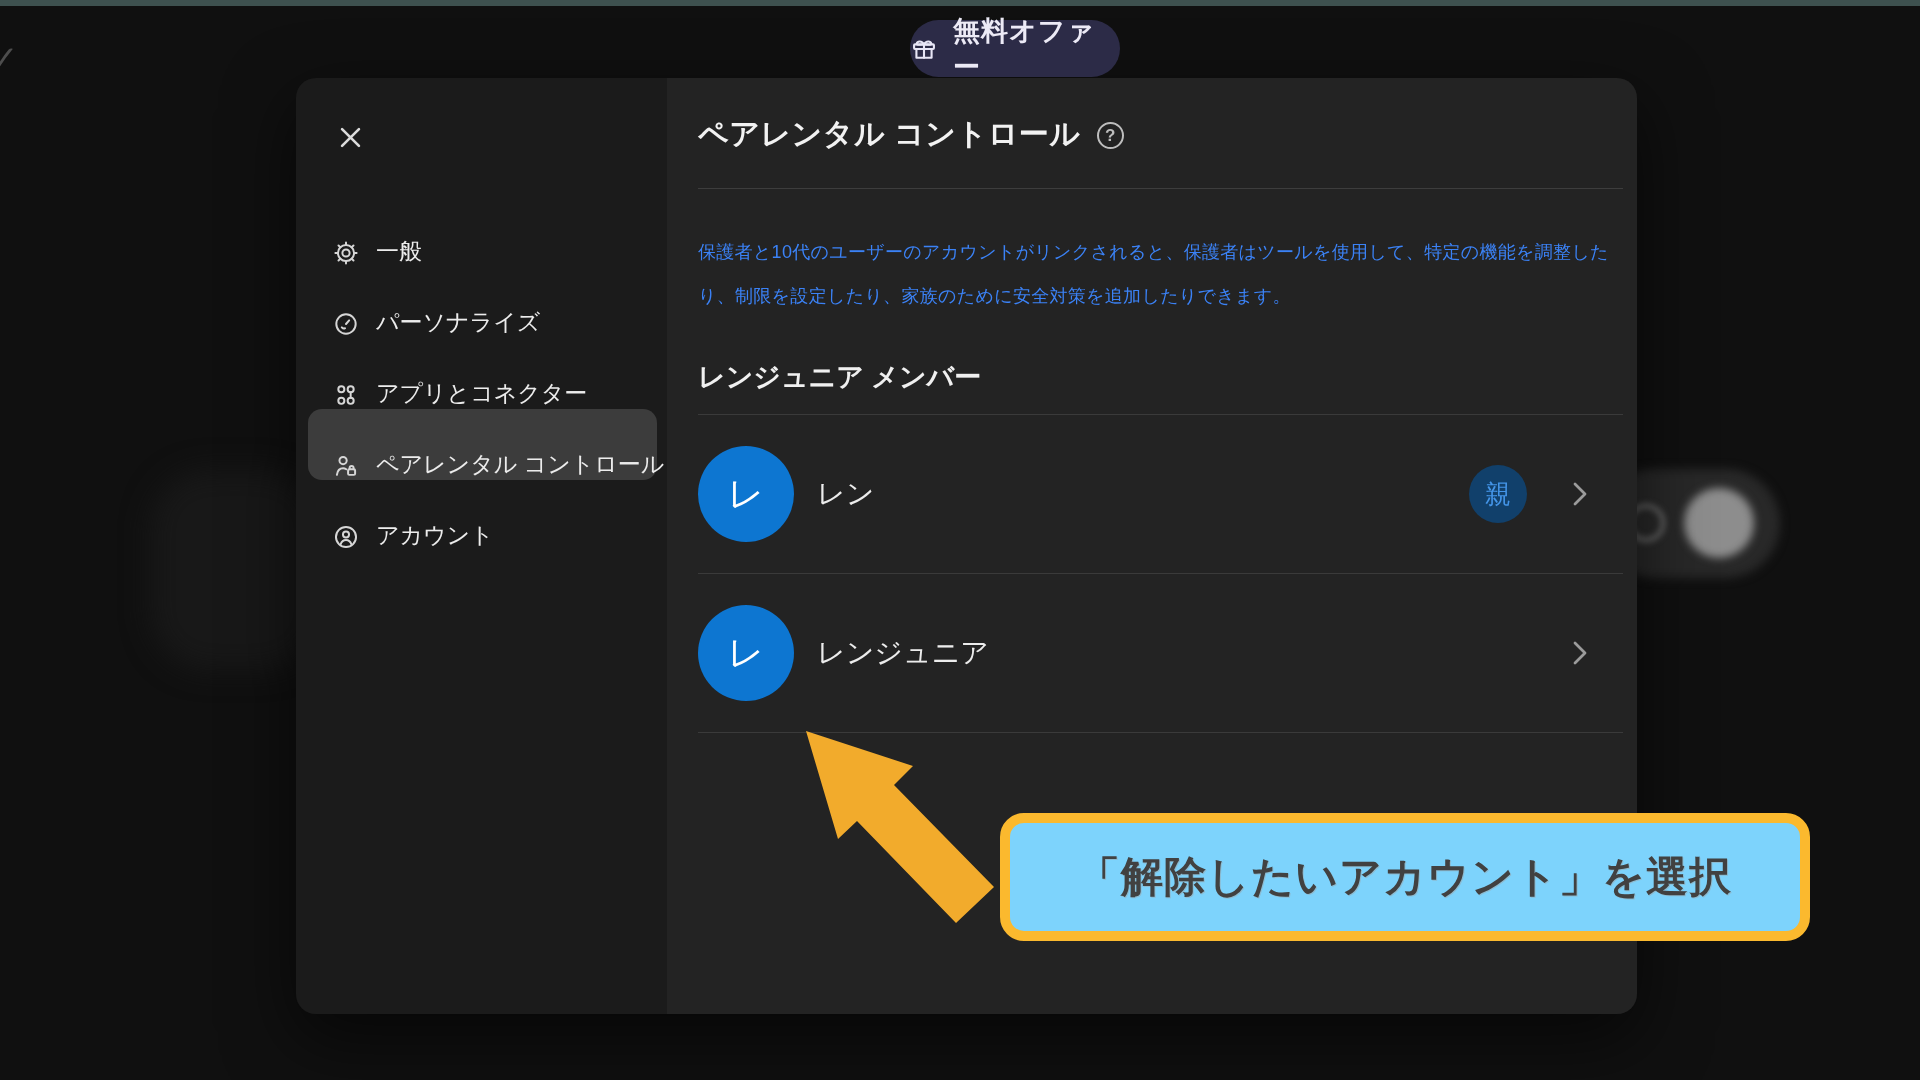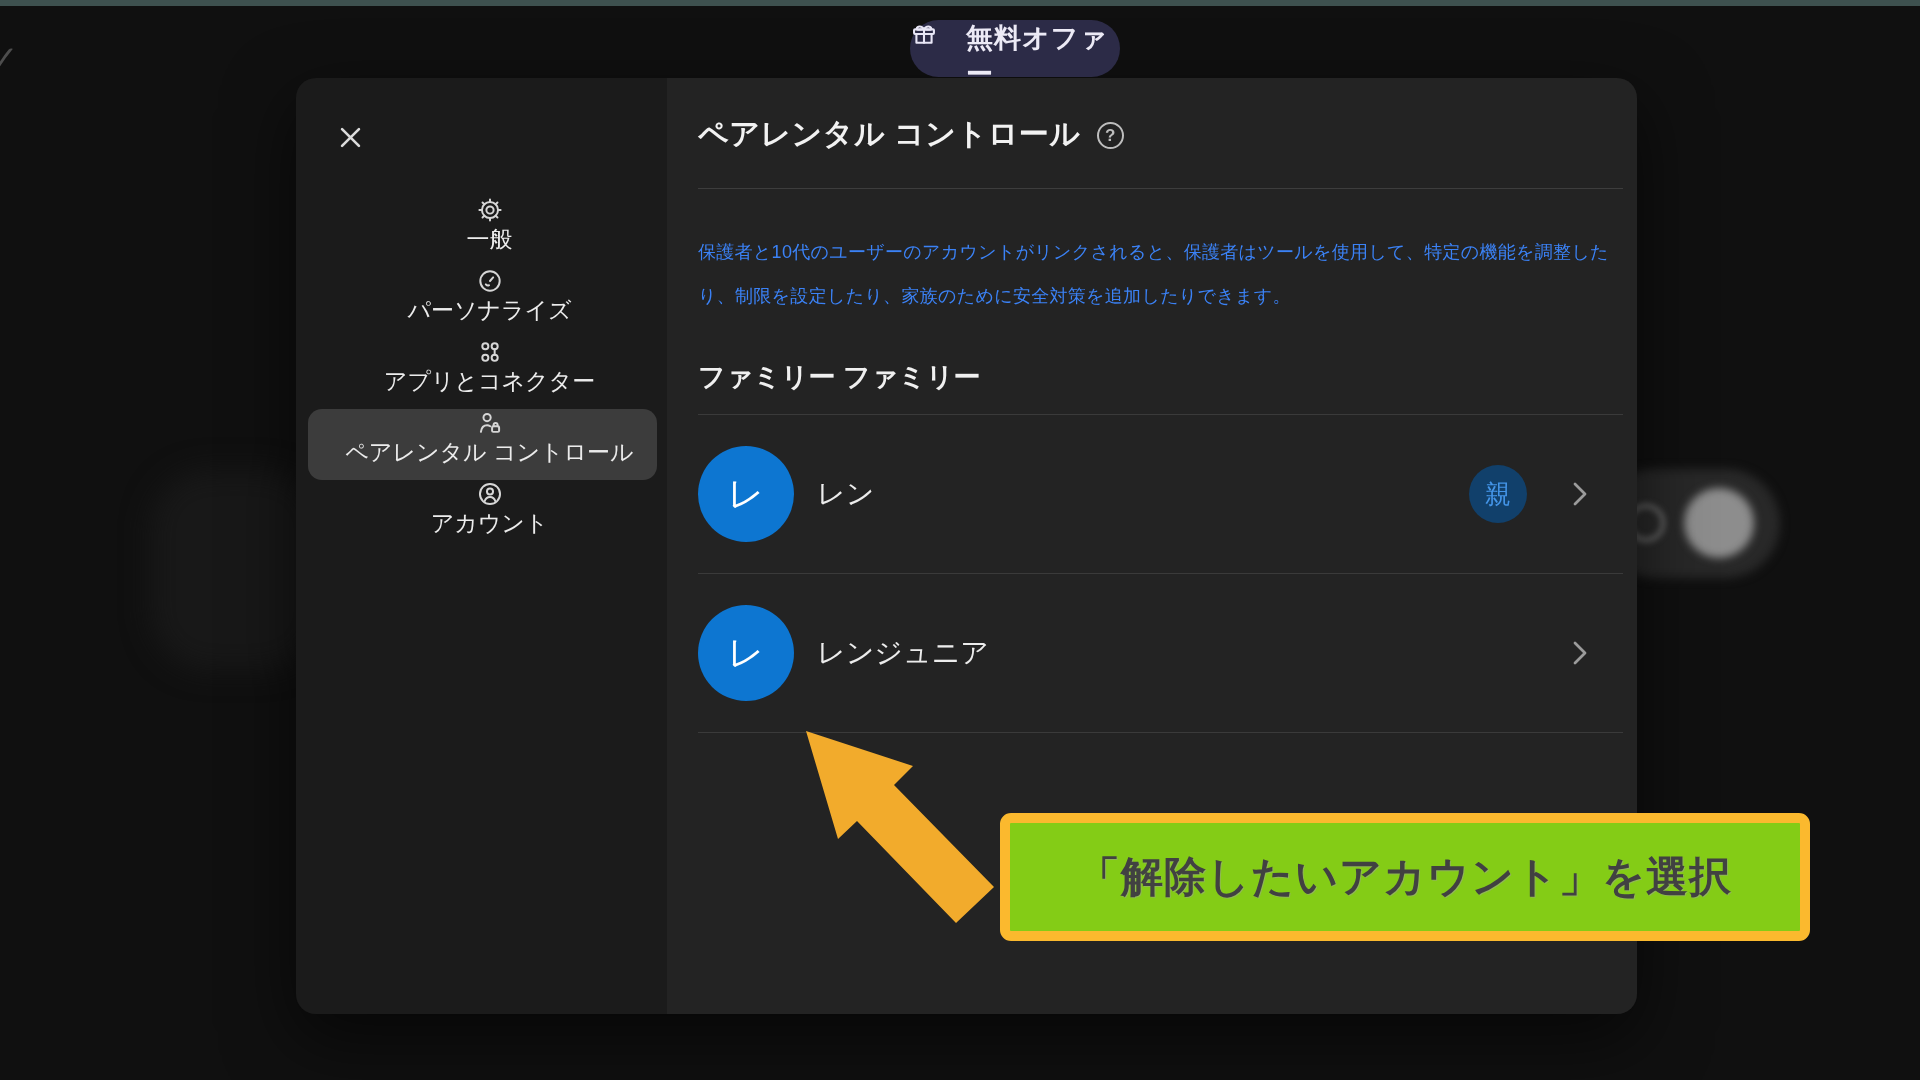--- a/index.html
+++ b/index.html
@@ -16,38 +16,38 @@
               background:#181818; filter:blur(14px); z-index:1; }
   #bg-toggle-pill { left:1600px; top:469px; width:180px; height:109px; border-radius:55px;
               background:#282828; filter:blur(5px); z-index:1; }
   #bg-ring { left:1627px; top:504px; width:38px; height:38px; border-radius:50%;
               border:4px solid #6d6d6d; filter:blur(3px); z-index:1; background:transparent; }
   #bg-toggle-knob { left:1684px; top:488px; width:70px; height:70px; border-radius:50%;
               background:#8d8d8d; filter:blur(4px); z-index:1; }
 
   
   #offer-pill { left:910px; top:20px; width:210px; height:57px; border-radius:29px;
-              background:#2c2b47; display:flex; justify-content:center;
-              gap:28px; z-index:3; }
+              background:#2c2b47; display:flex; align-items:center; justify-content:center;
+              gap:15px; z-index:3; }
   #offer-pill span.txt { color:#eceaf6; font-size:27px; font-weight:bold; letter-spacing:1px; }
 
   
   #dialog { left:296px; top:78px; width:1341px; height:936px; border-radius:20px;
             display:flex; z-index:2; box-shadow:0 24px 70px rgba(0,0,0,.6); overflow:hidden; }
   #sidebar { width:371px; height:100%; background:#1b1b1b; position:relative; flex:none; }
   #main    { flex:1; height:100%; background:#232323; position:relative;
              padding:36px 25px 0 31px; }
 
   #close-btn { position:absolute; left:37px; top:42px; width:34px; height:34px;
                display:flex; align-items:center; justify-content:center; cursor:pointer;
                background:transparent; border:none; }
 
   #nav { position:absolute; left:12px; top:118px; width:349px; }
-  .nav-item { height:71px; display:flex; align-items:center; 
-              padding:0 10px 0 24px; border-radius:14px; cursor:pointer;flex-direction:column; }
+  .nav-item { height:71px; display:flex; align-items:flex-end; gap:16px;
+              padding:0 10px 0 24px; border-radius:14px; cursor:pointer; }
   .nav-item.selected { background:#3c3c3c; }
   .nav-item .nicon { width:28px; height:28px; flex:none; }
   .nav-item .nlabel { color:#ececec; font-size:23px; white-space:nowrap; }
   .nicon svg { stroke:#d6d6d6; fill:none; stroke-width:1.7; stroke-linecap:round; stroke-linejoin:round; }
 
   #page-title-row { display:flex; align-items:center; gap:16px; }
   #page-title { color:#f2f2f2; font-size:30px; font-weight:600; letter-spacing:.5px; }
   #help-icon { width:27px; height:27px; border:2px solid #bdbdbd; border-radius:50%;
                color:#bdbdbd; font-size:17px; font-weight:bold; display:flex;
                align-items:center; justify-content:center; margin-top:2px; }
@@ -65,22 +65,22 @@
             color:#fff; font-size:36px; }
   .member-name { margin-left:23px; color:#ececec; font-size:28px;text-align:center; }
   .row-spacer { flex:1; }
   .parent-badge { width:58px; height:58px; border-radius:50%; background:#11406b;
                   color:#4495e8; font-size:26px; display:flex; align-items:center;
                   justify-content:center; flex:none; }
   .chev { margin-left:44px; flex:none; display:flex; align-items:center; }
 
   
   #arrow-svg { left:0; top:0; width:1920px; height:1080px; z-index:6; pointer-events:none; }
-  #callout { left:1000px; top:813px; width:810px; height:128px; background:#84cc16;
-             border:10px solid #fbb92e; border-radius:11px; z-index:5;
+  #callout { left:1000px; top:813px; width:810px; height:128px; background:#7dd3fc;
+             border:10px solid #fbb92e; border-radius:24px; z-index:5;
              display:flex; align-items:center; justify-content:center; }
   #callout span { color:#414141; font-size:42px; font-weight:bold; letter-spacing:1px;
                   text-shadow:1px 1px 0 rgba(160,160,160,.45); }
 </style>
 </head>
 <body>
 
 <div id="teal-bar" class="abs"></div>
 <div id="bg-check" class="abs">✓</div>
 <div id="bg-blob" class="abs"></div>
@@ -181,21 +181,21 @@
 
   <div id="main">
     <div id="page-title-row">
       <span id="page-title">ペアレンタル コントロール</span>
       <span id="help-icon">?</span>
     </div>
     <div id="title-divider"></div>
 
     <p id="description">保護者と10代のユーザーのアカウントがリンクされると、保護者はツールを使用して、特定の機能を調整したり、制限を設定したり、家族のために安全対策を追加したりできます。</p>
 
-    <div id="section-title">ファミリー ファミリー</div>
+    <div id="section-title">レンジュニア メンバー</div>
 
     <div id="member-list">
 
       <div class="member-row">
         <div class="avatar">レ</div>
         <span class="member-name">レン</span>
         <span class="row-spacer"></span>
         <span class="parent-badge">親</span>
         <span class="chev">
           <svg width="18" height="32" viewBox="0 0 18 32" fill="none" stroke="#9b9b9b" stroke-width="2.8" stroke-linecap="round" stroke-linejoin="round">

